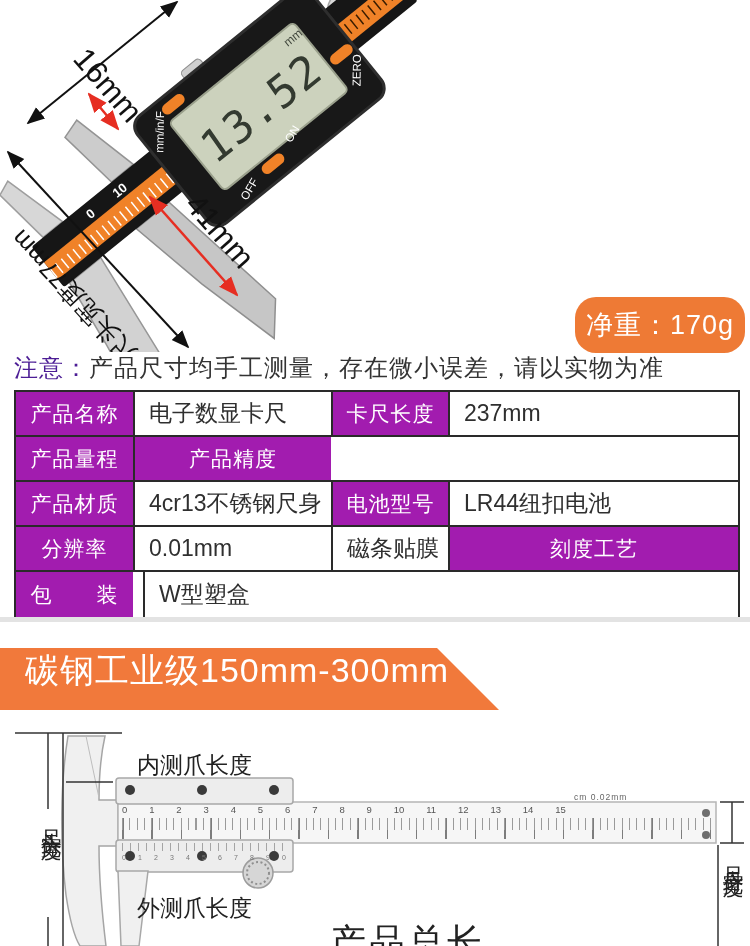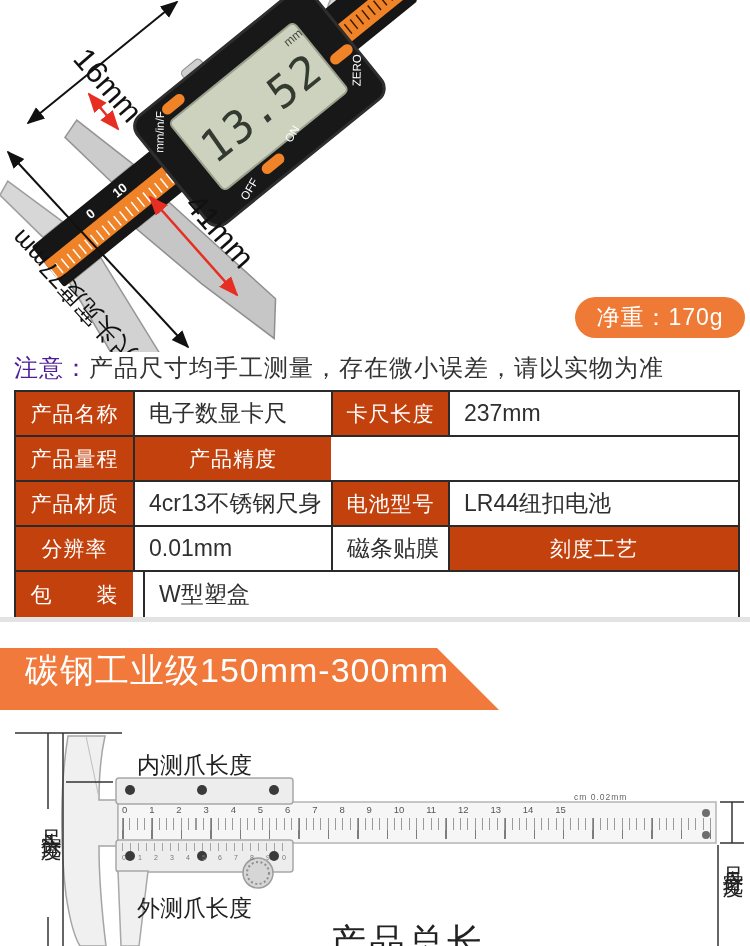--- a/index.html
+++ b/index.html
@@ -4,34 +4,34 @@
 <style>
   * { margin:0; padding:0; box-sizing:border-box; }
   html,body { background:#fff; }
   #page {
     position:relative; width:750px; height:946px; overflow:hidden;
     background:#fff; font-family:"Liberation Sans","DejaVu Sans",sans-serif;
   }
   
   #hero { position:absolute; left:0; top:0; width:750px; height:352px; }
   .badge {
-    position:absolute; left:575px; top:297px; width:170px; height:41px;
-    background:#ee7a35; border-radius:21px; color:#fff; font-size:23px;
+    position:absolute; left:575px; top:297px; width:170px; height:56px;
+    background:#ee7a35; border-radius:21px; color:#fff; font-size:27px;
     display:flex; align-items:center; justify-content:center; letter-spacing:1px;
   }
   
   #notice { position:absolute; left:14px; top:352px; width:730px; font-size:24px; color:#333; letter-spacing:1px; white-space:nowrap; }
   #notice .red { color:#4c1d95; }
   
   #spec { position:absolute; left:14px; top:390px; width:726px; border:2px solid #2a2a2a; background:#fff; }
   .srow { display:grid; grid-template-columns:117px 198px 117px 1fr; height:45px; border-bottom:2px solid #2a2a2a; }
   .srow:last-child { border-bottom:none; grid-template-columns:117px 1fr;gap:10px; }
   .scell { display:flex; align-items:center; padding:0 14px; font-size:23px; color:#2f2f2f; border-left:2px solid #2a2a2a; overflow:hidden; white-space:nowrap; }
   .scell:first-child { border-left:none; }
-  .slabel { background:#c2410c; color:#fff; font-size:21px; letter-spacing:1px; padding:16px 8px; justify-content:center; }
+  .slabel { background:#a21caf; color:#fff; font-size:21px; letter-spacing:1px; padding:16px 8px; justify-content:center; }
   
   #sep { position:absolute; left:0; top:617px; width:750px; height:5px; background:#e3e3e3; }
   #banner {
     position:absolute; left:0; top:648px; width:503px; height:66px; background:#f1793b;
     clip-path:polygon(0 0,437px 0,503px 66px,0 66px);
     display:flex; align-items:flex-start; color:#fff; font-size:34px; padding-left:25px; letter-spacing:1px;
   }
   
   #diagram { position:absolute; left:0; top:710px; width:750px; height:236px; overflow:hidden; background:#fff; }
   #diagram svg { position:absolute; left:0; top:0; }

